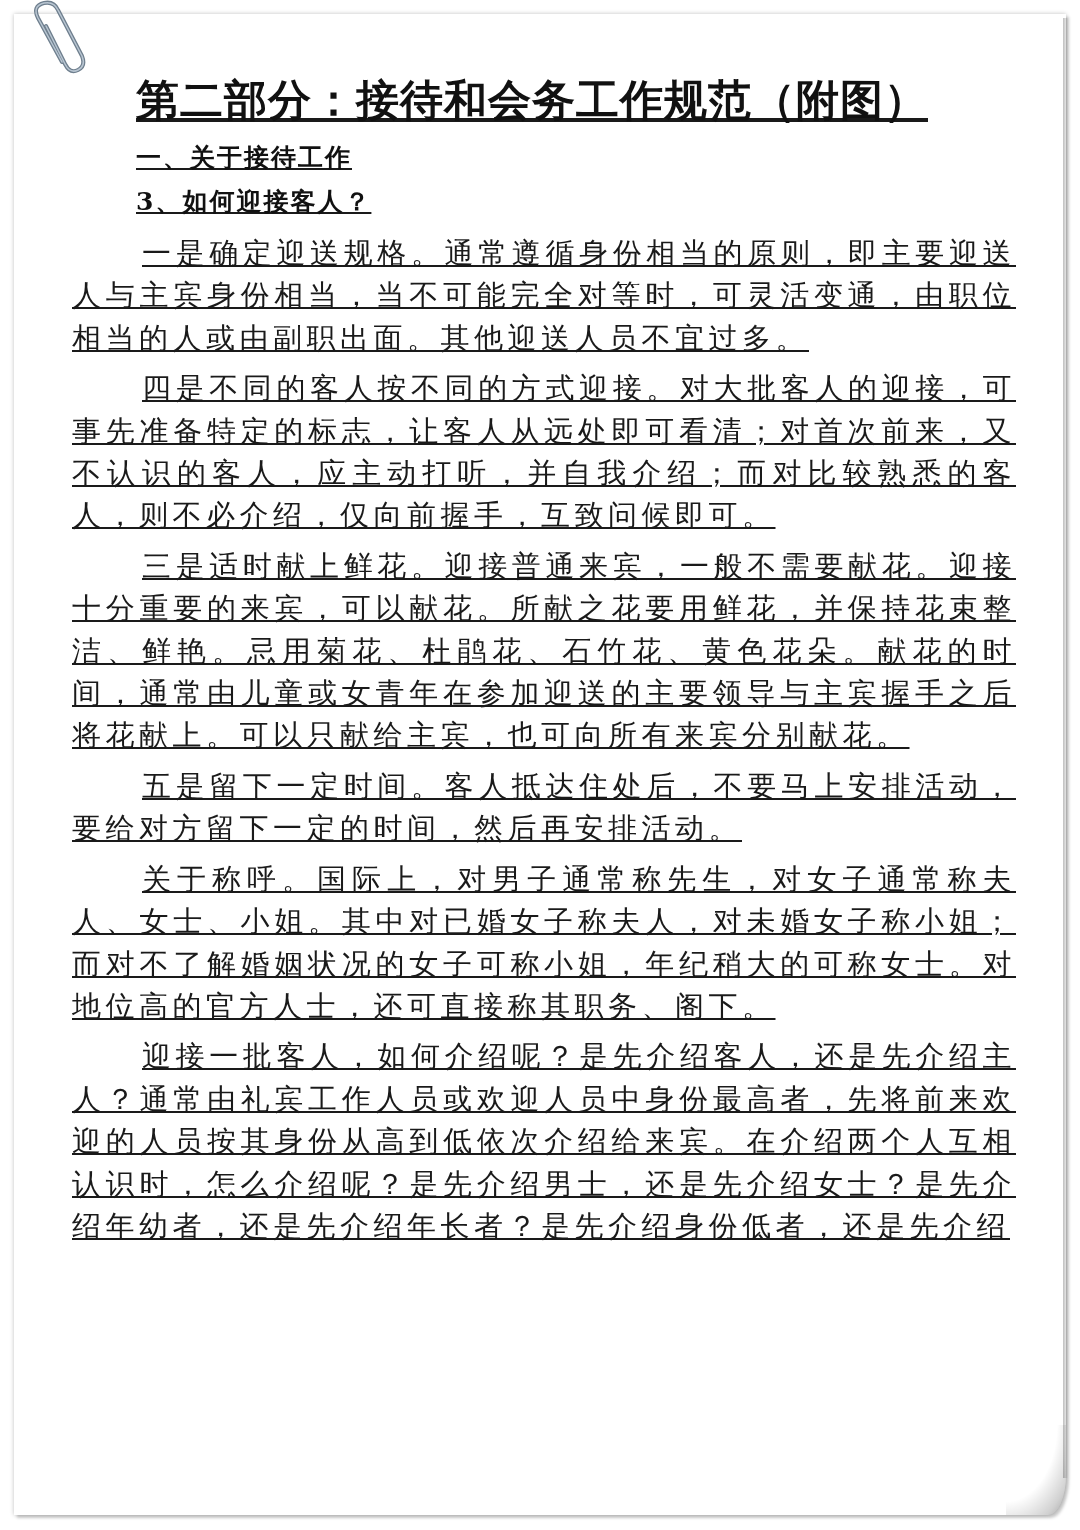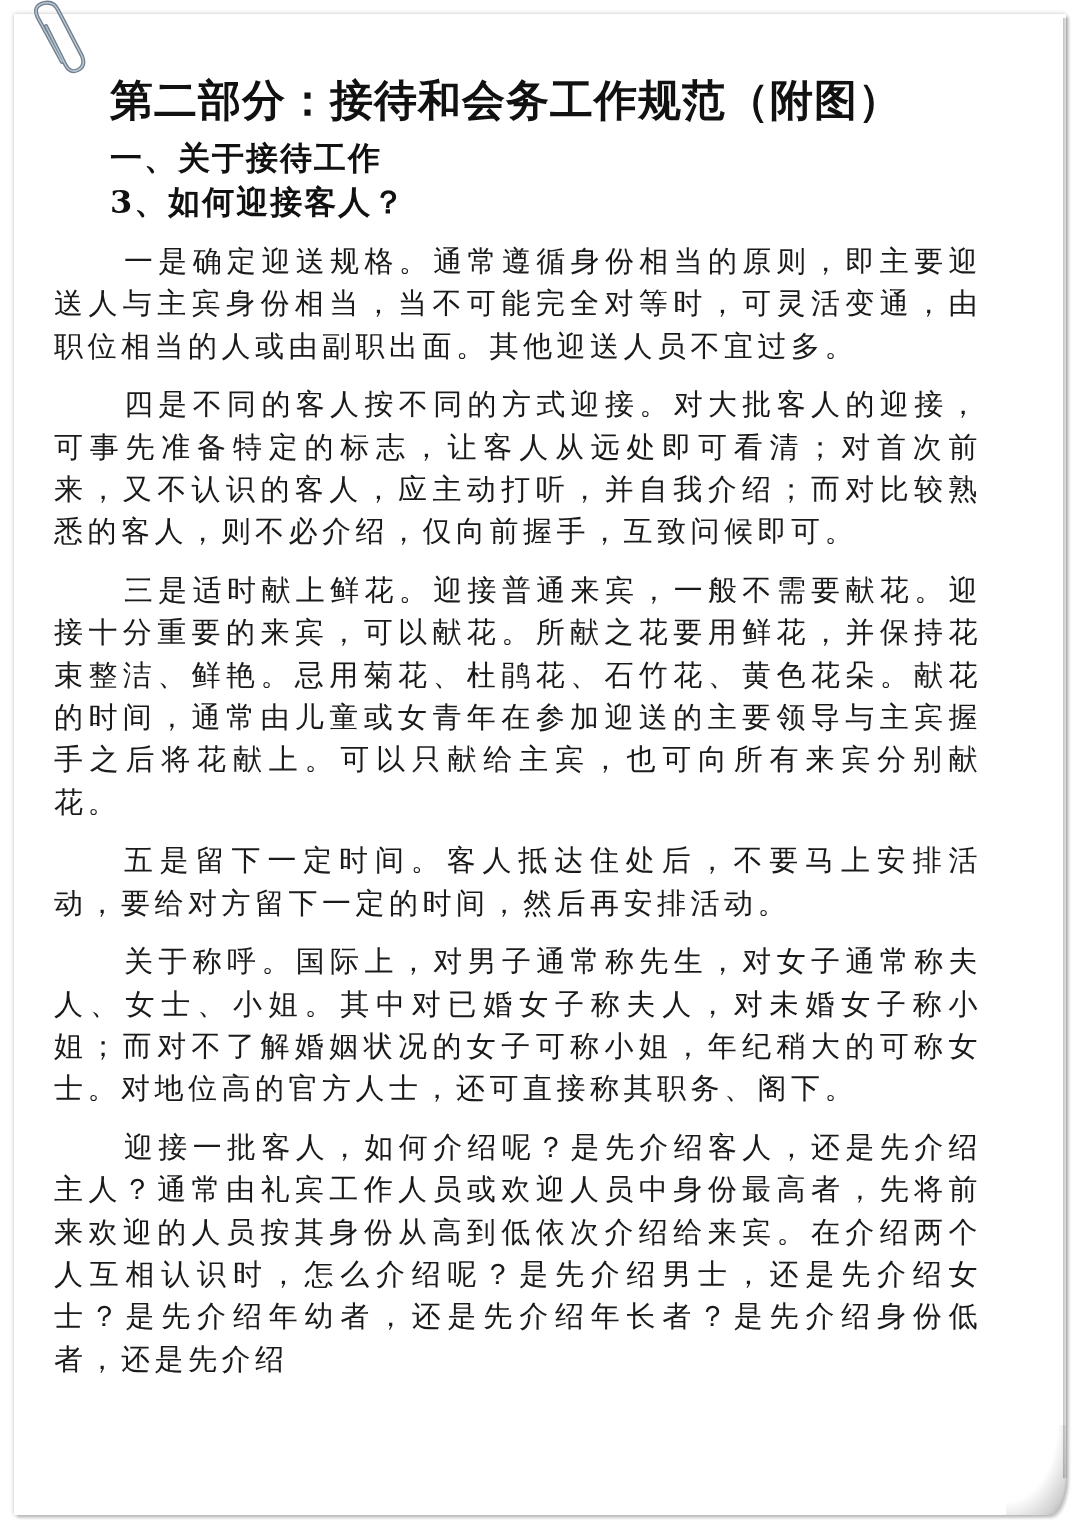--- a/index.html
+++ b/index.html
@@ -45,51 +45,52 @@
     .paperclip {
       position: absolute;
       left: 24px;
       top: 0px;
       width: 70px;
       height: 80px;
       z-index: 5;
     }
     .content {
       position: absolute;
-      left: 38px;
+      left: 64px;
       top: 60px;
       width: 960px;
       color: #1a1a1a;
+      text-decoration: underline;
     }
     .title {
       font-family: "DejaVu Serif", "Liberation Serif", serif;
       font-weight: bold;
       font-size: 43px;
       line-height: 52px;
       letter-spacing: 1px;
       padding-left: 72px;
       margin: 14px 0 10px 0;
       color: #111;
     }
     .h1, .h2 {
       font-family: "DejaVu Serif", "Liberation Serif", serif;
       font-weight: bold;
-      font-size: 32px;
+      font-size: 25px;
       line-height: 44px;
       padding-left: 72px;
       margin: 0;
       color: #111;
       letter-spacing: 2px;
     }
     .para {
       font-family: "DejaVu Sans", "Liberation Sans", sans-serif;
       font-size: 29px;
       line-height: 42.4px;
       text-indent: 70px;
-      margin: 16px;
+      margin: 8px;
       letter-spacing: 4.5px;
       text-align: justify;
       color: #1a1a1a;
     }
   </style>
 </head>
 <body>
 
 <div class="page">
   <div class="curl"></div>

